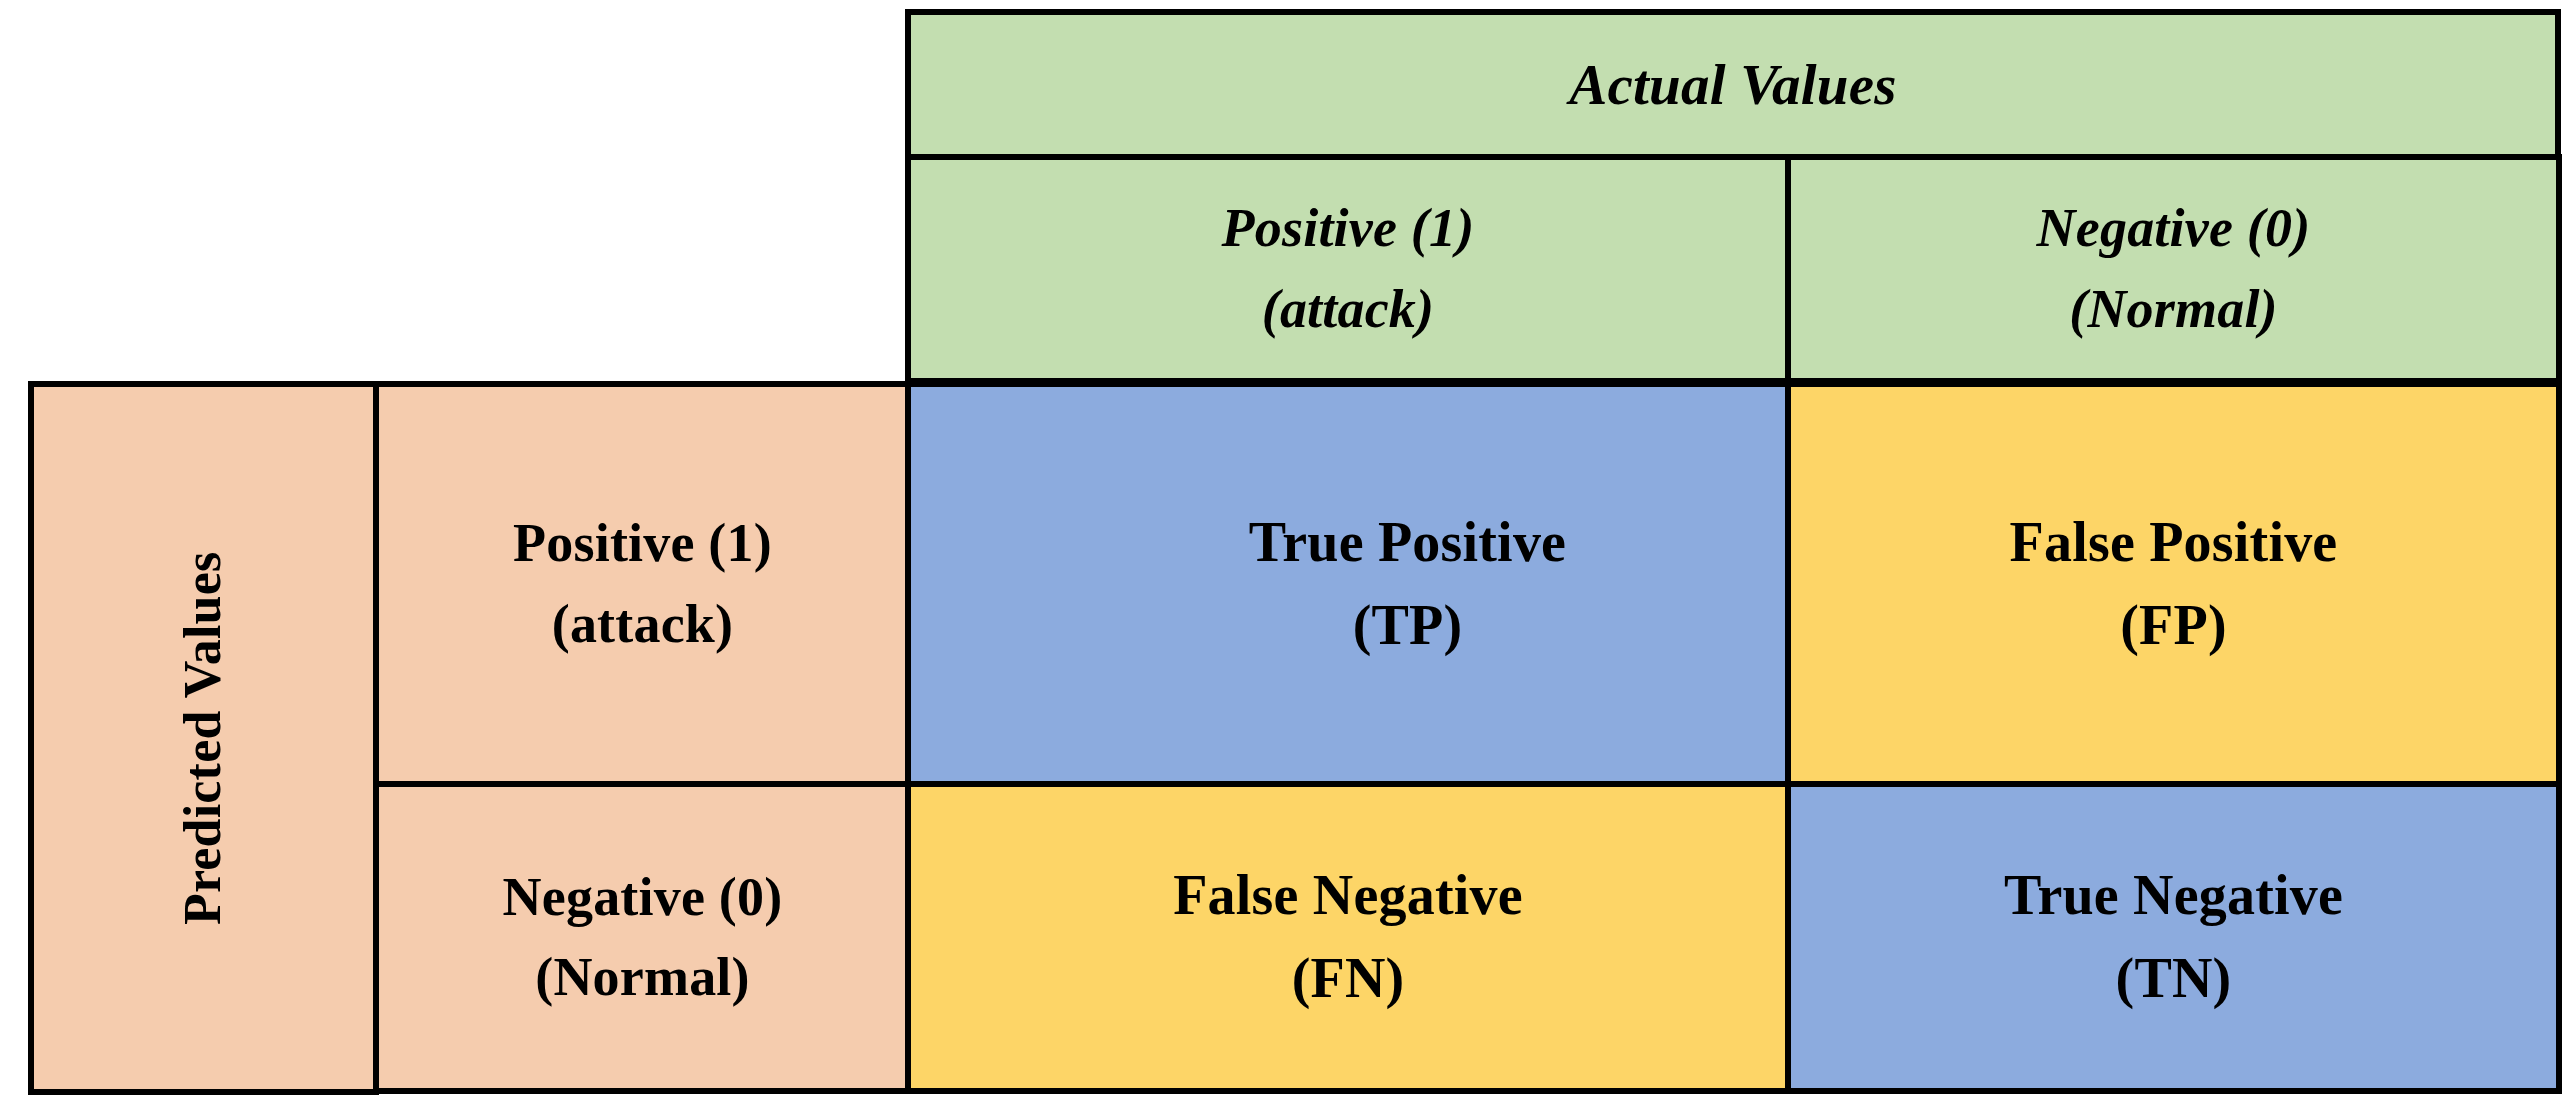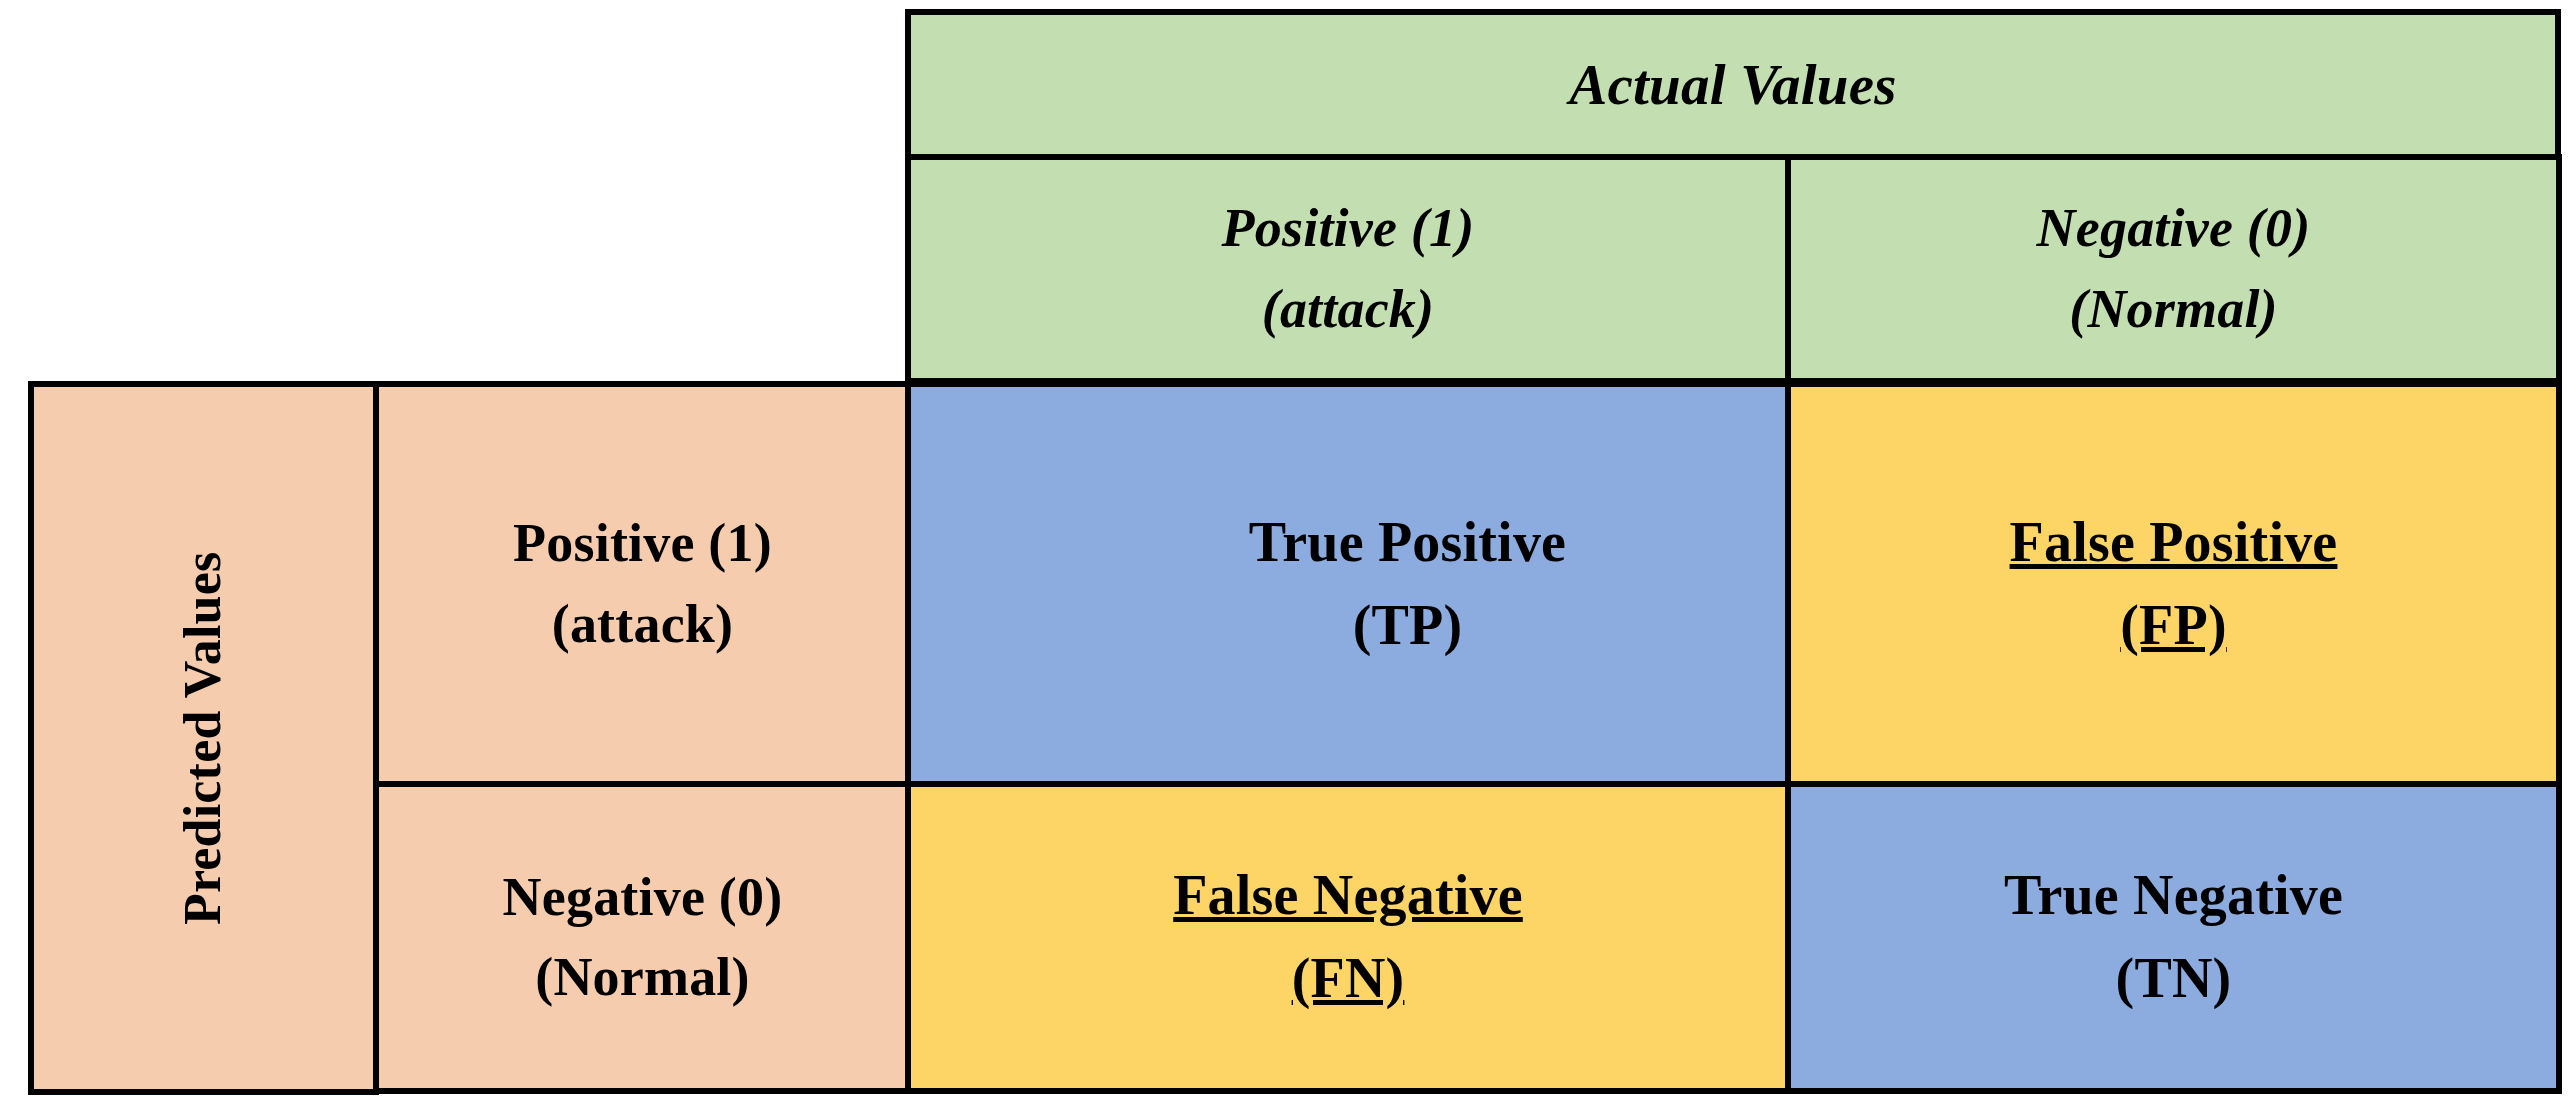--- a/index.html
+++ b/index.html
@@ -34,21 +34,21 @@
     text-align: center;
     font-weight: bold;
     line-height: 1.28;
     letter-spacing: 0.2px;
   }
 
   
   .fill-green  { background: #c3deb0; font-style: italic; }
   .fill-peach  { background: #f5ccae; }
   .fill-blue   { background: #8cabde; }
-  .fill-yellow { background: #fdd567; text-decoration: underline; }
+  .fill-yellow { background: #fdd567; }
 
   
   
   #actual-values-header {
     left: 905px;
     top: 9px;
     width: 1656px;
     height: 152px;
     font-size: 57px;
   }

